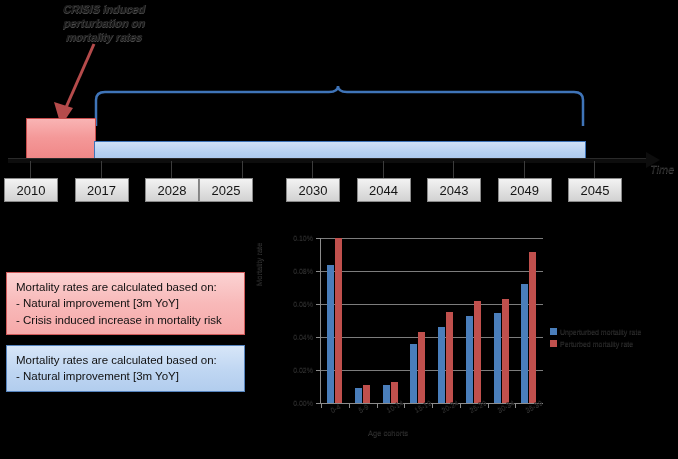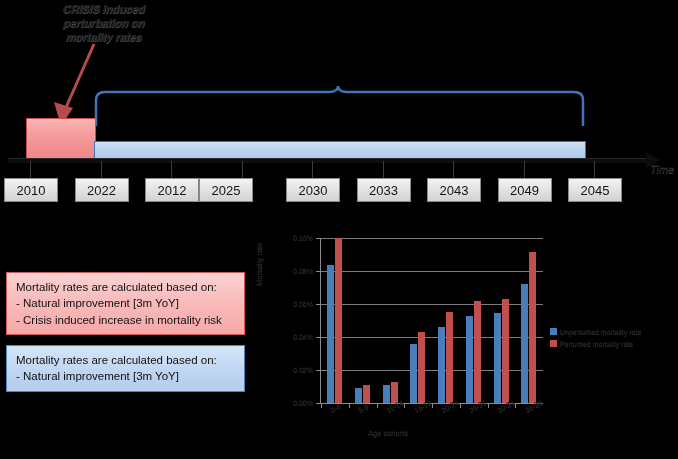--- a/index.html
+++ b/index.html
@@ -148,29 +148,29 @@
   <div id="unperturbed-bar"></div>
 
   <div class="axis-line"></div>
   <div class="axis-arrow"></div>
   <div class="time-label">Time</div>
 
   <div id="year-boxes">
       <div class="tickmark" style="left: 30px;"></div>
       <div class="year-box" style="left: 4px;">2010</div>
       <div class="tickmark" style="left: 100.5px;"></div>
-      <div class="year-box" style="left: 74.5px;">2022</div>
+      <div class="year-box" style="left: 74.5px;">2017</div>
       <div class="tickmark" style="left: 171px;"></div>
-      <div class="year-box" style="left: 145px;">2012</div>
+      <div class="year-box" style="left: 145px;">2028</div>
       <div class="tickmark" style="left: 241.5px;"></div>
       <div class="year-box" style="left: 199px;">2025</div>
       <div class="tickmark" style="left: 312px;"></div>
       <div class="year-box" style="left: 286px;">2030</div>
       <div class="tickmark" style="left: 382.5px;"></div>
-      <div class="year-box" style="left: 356.5px;">2033</div>
+      <div class="year-box" style="left: 356.5px;">2044</div>
       <div class="tickmark" style="left: 453px;"></div>
       <div class="year-box" style="left: 427px;">2043</div>
       <div class="tickmark" style="left: 523.5px;"></div>
       <div class="year-box" style="left: 497.5px;">2049</div>
       <div class="tickmark" style="left: 594px;"></div>
       <div class="year-box" style="left: 568px;">2045</div>
     </div>
 
   <div class="callout" id="callout-perturbed">Mortality rates are calculated based on:
 - Natural improvement [3m YoY]

